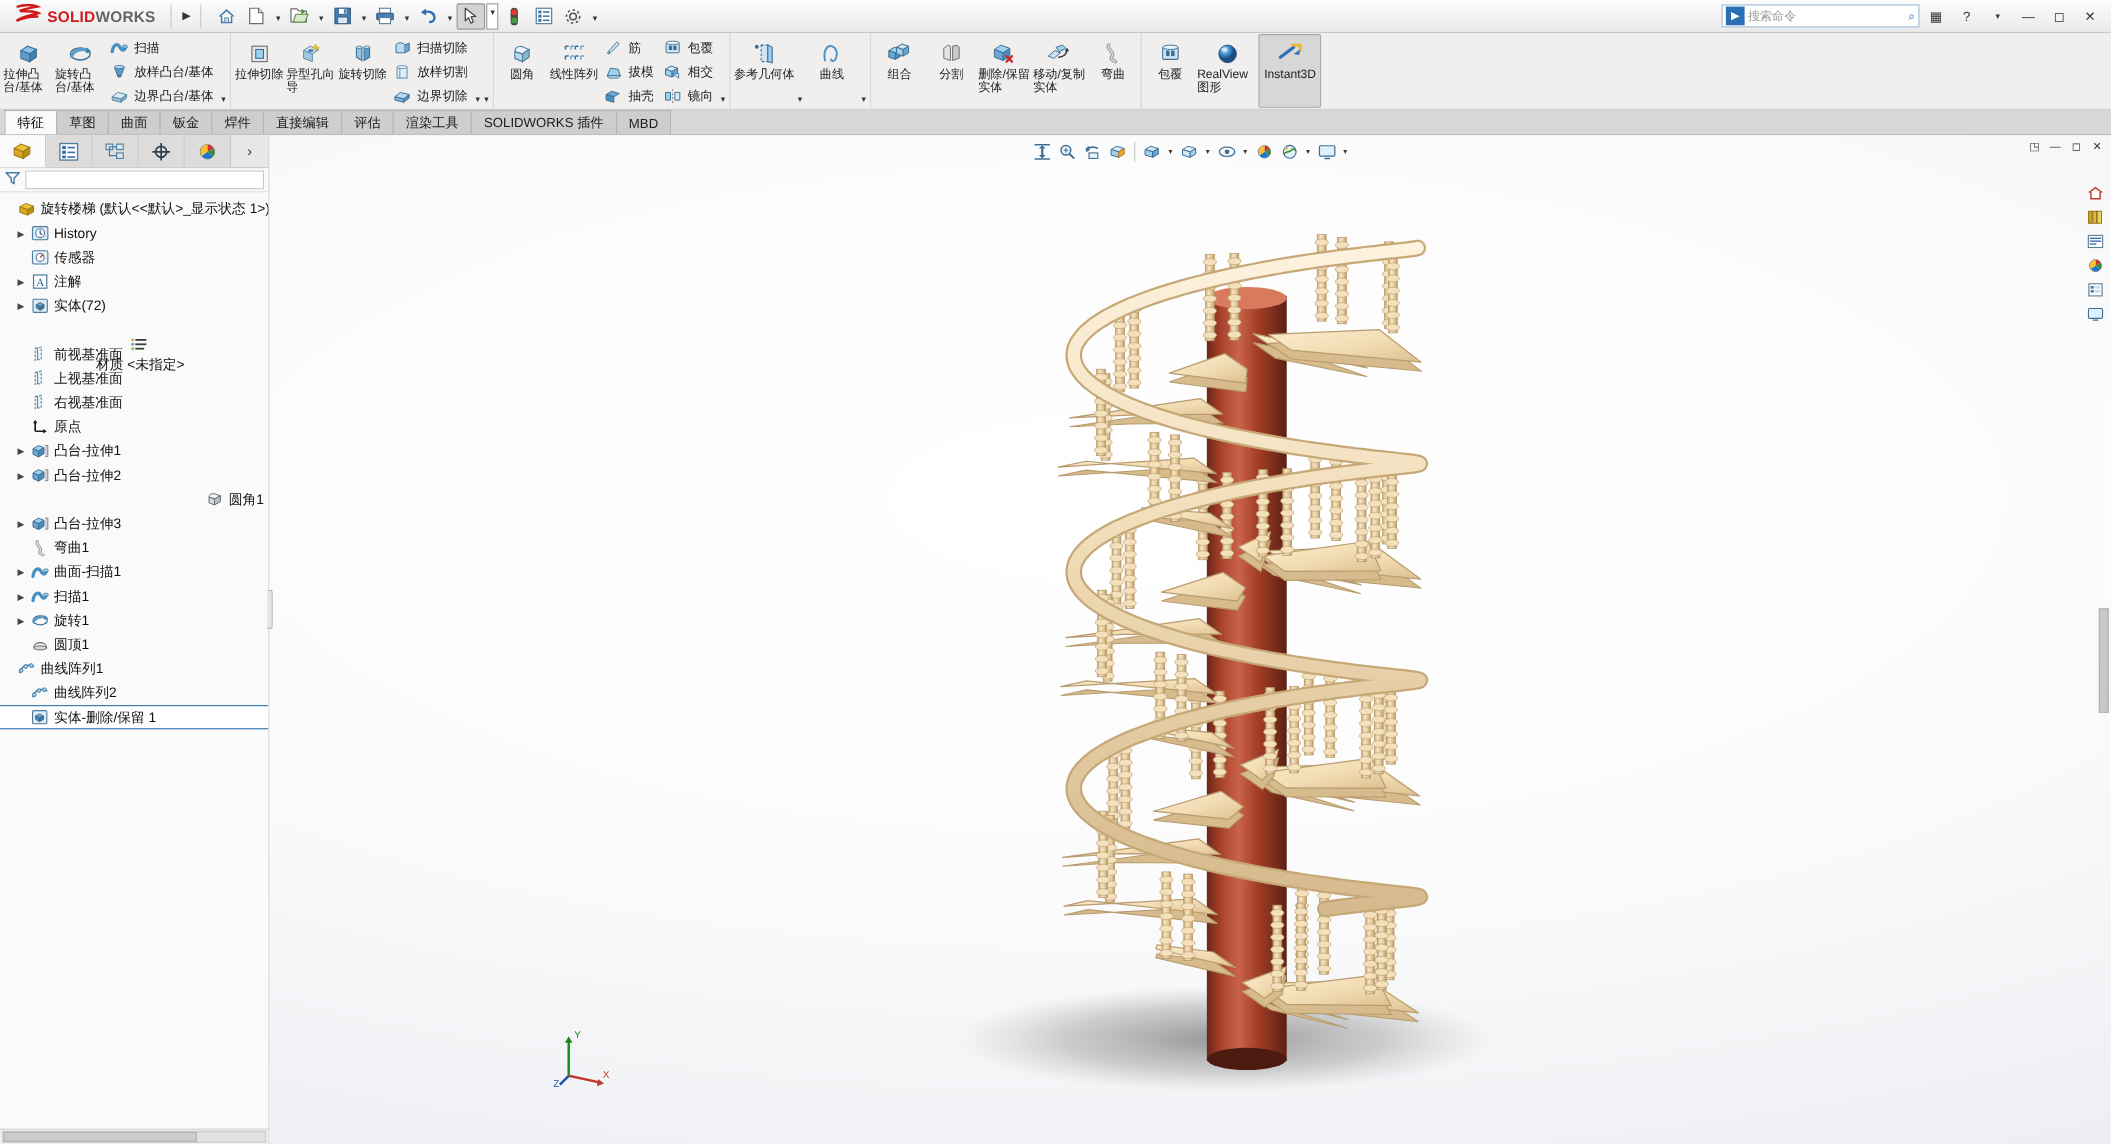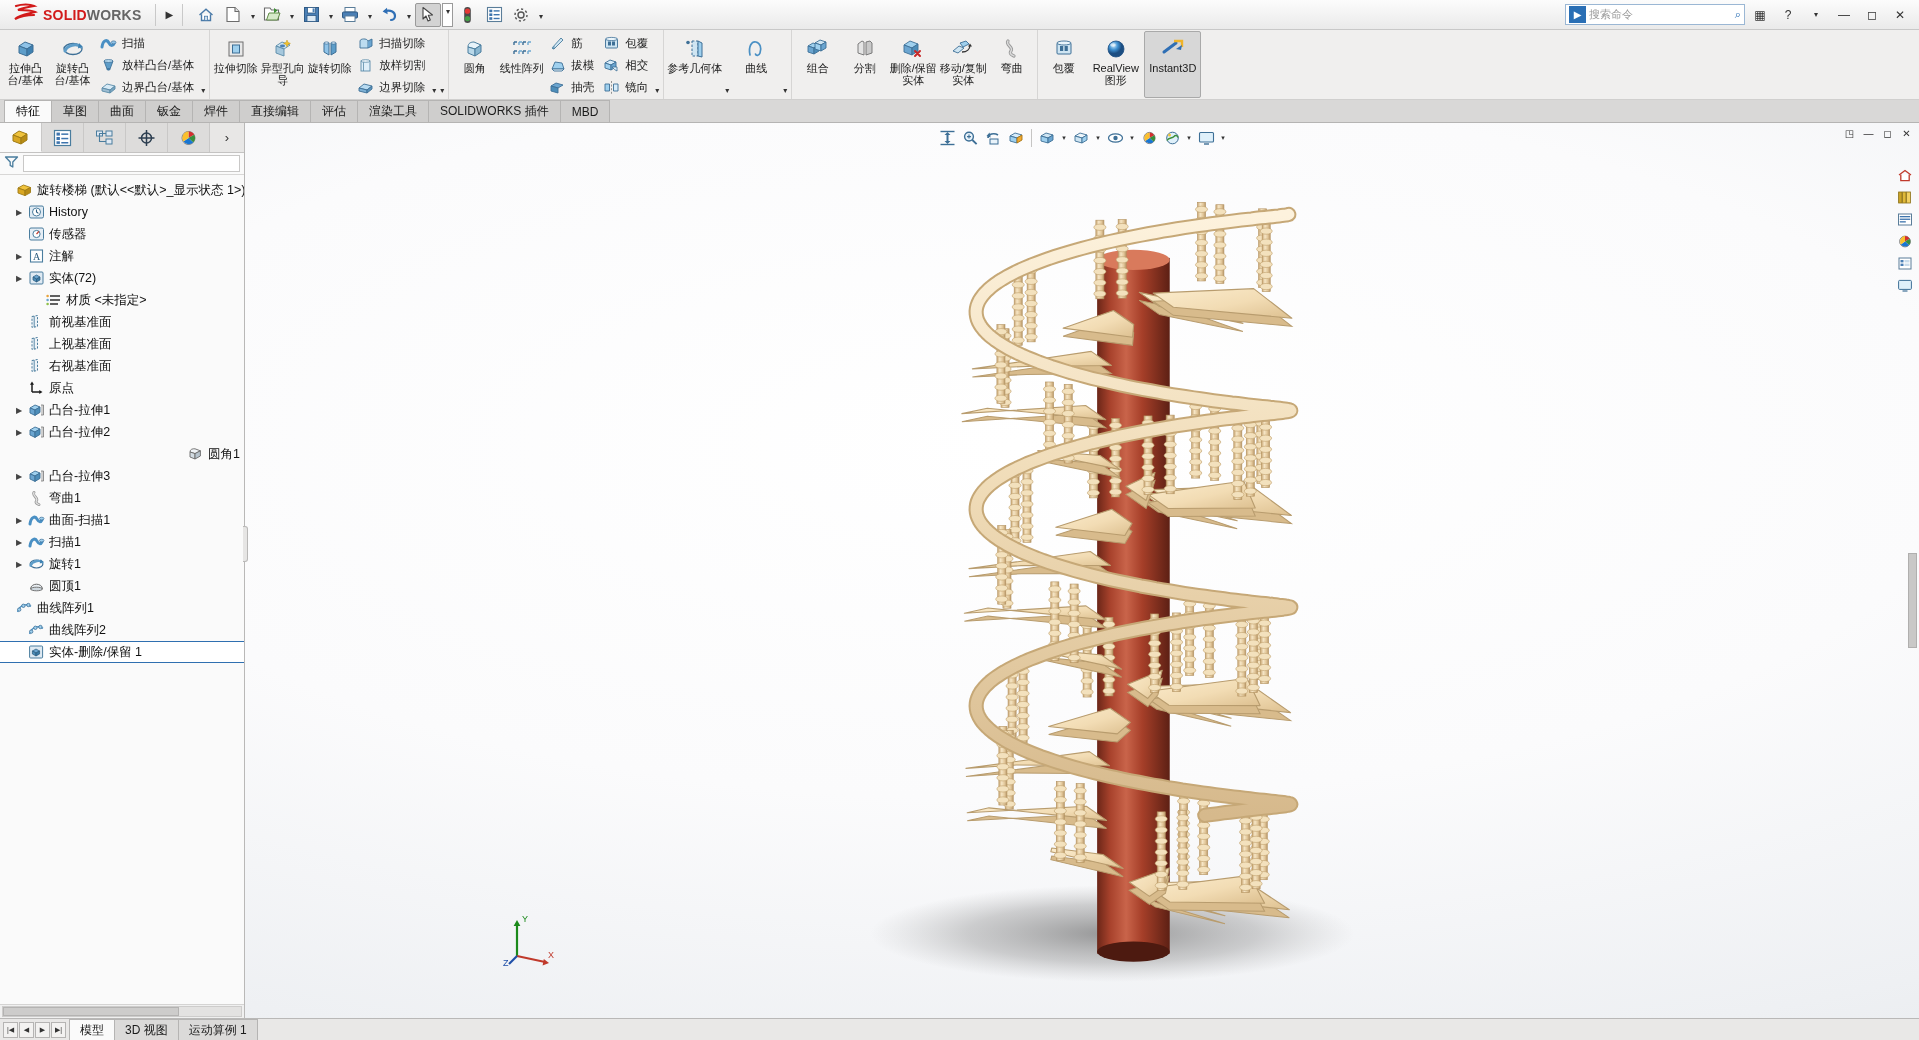--- a/index.html
+++ b/index.html
@@ -47,21 +47,21 @@
 
   
   .ribbon {
     height:70px; background:#f0efee; border-bottom:1px solid #d0cfce;
     display:flex; align-items:stretch; flex:0 0 70px; overflow:hidden; position:relative;
   }
   .rgroup { display:flex; align-items:stretch; padding:1px 2px; }
   .rgroup + .rgroup { border-left:1px solid #d6d5d4; }
   .big {
     width:47px; display:flex; flex-direction:column; align-items:center; justify-content:flex-start;
-    padding-top:4px; text-align:center; line-height:1.12; font-size:11px; color:#1b1b1b;
+    padding-top:4px; line-height:1.12; font-size:11px; color:#1b1b1b;
     border:1px solid transparent; border-radius:2px; cursor:default;
   }
   .big.active { background:#d7d7d7; border:1px solid #a9a9a9; }
   .big .gl { height:26px; display:flex; align-items:center; justify-content:center; }
   .big .lbl { word-break:break-all; }
   .stack { display:flex; flex-direction:column; justify-content:flex-start; padding-top:2px; }
   .srow {
     display:flex; align-items:center; gap:4px; height:22px; padding:0 4px 0 2px;
     font-size:11.5px; color:#1b1b1b; border:1px solid transparent; border-radius:2px; white-space:nowrap;
   }
@@ -760,21 +760,21 @@
               <span class="ticon">
                 <svg width="17" height="16" viewBox="0 0 17 16">
                   <rect x="2" y="2" width="13" height="12" rx="1" fill="#dfeaf3" stroke="#4a7d9e" stroke-width="1"></rect>
                   <path d="M5 7 L8.5 5 L12 7 L8.5 9 Z" fill="#6ba5d0" stroke="#2a5a7d" stroke-width=".7"></path>
                   <path d="M5 7 L5 10 L8.5 12 L8.5 9 Z" fill="#4d8db9" stroke="#2a5a7d" stroke-width=".7"></path>
                   <path d="M8.5 9 L12 7 L12 10 L8.5 12 Z" fill="#3a7aa5" stroke="#2a5a7d" stroke-width=".7"></path>
                 </svg>
               </span>
               <span class="tlbl">实体(72)</span>
             </div>
-            <div class="trow" style="padding-left: 29px;">
+            <div class="trow" style="padding-left: 12px; flex-direction: column;">
               <span class="exp"></span>
               <span class="ticon">
                 <svg width="17" height="16" viewBox="0 0 17 16">
                   <circle cx="2.6" cy="4" r="1.3" fill="#e8a33d"></circle>
                   <circle cx="2.6" cy="8" r="1.3" fill="#6ba5d0"></circle>
                   <circle cx="2.6" cy="12" r="1.3" fill="#8fbf4a"></circle>
                   <rect x="5" y="3.2" width="10" height="1.6" fill="#3b3b3b"></rect>
                   <rect x="5" y="7.2" width="10" height="1.6" fill="#3b3b3b"></rect>
                   <rect x="5" y="11.2" width="8" height="1.6" fill="#3b3b3b"></rect>
                 </svg>
@@ -1733,25 +1733,14 @@
         <text x="19" y="12" font-size="9" fill="#1b8a1b" font-family="Liberation Sans, sans-serif">Y</text>
         <path d="M14 46 L42 52" stroke="#c0392b" stroke-width="2.2"></path>
         <path d="M46 53 l-6.4 2.6 1.2 -6.6z" fill="#c0392b"></path>
         <text x="45" y="48" font-size="9" fill="#c0392b" font-family="Liberation Sans, sans-serif">X</text>
         <path d="M14 46 L6 54" stroke="#1f4fa8" stroke-width="2.2"></path>
         <text x="0" y="56" font-size="9" fill="#1f4fa8" font-family="Liberation Sans, sans-serif">Z</text>
       </svg>
     </div>
   </div>
 
-  <div class="bottombar">
-    <div class="navbtns">
-      <div>|◀</div>
-      <div>◀</div>
-      <div>▶</div>
-      <div>▶|</div>
-    </div>
-    <div class="btab active">模型</div>
-    <div class="btab">3D 视图</div>
-    <div class="btab">运动算例 1</div>
-  </div>
 
 </div>
 
 </body></html>

